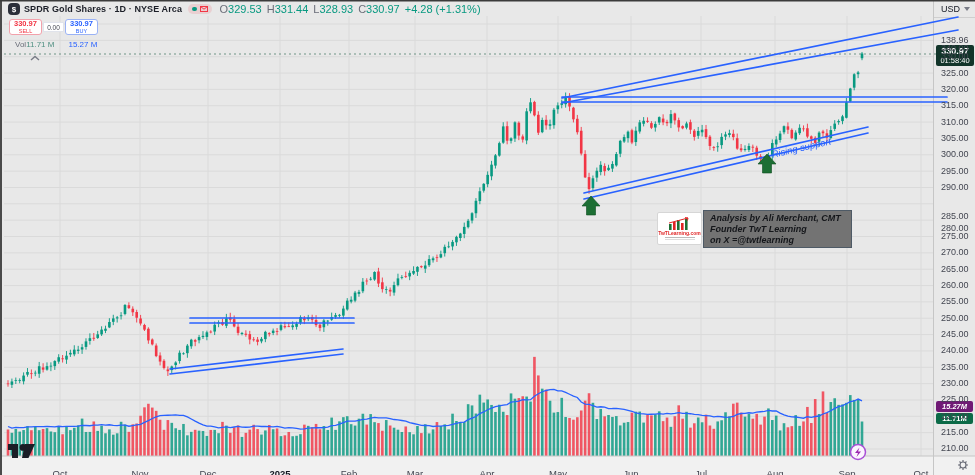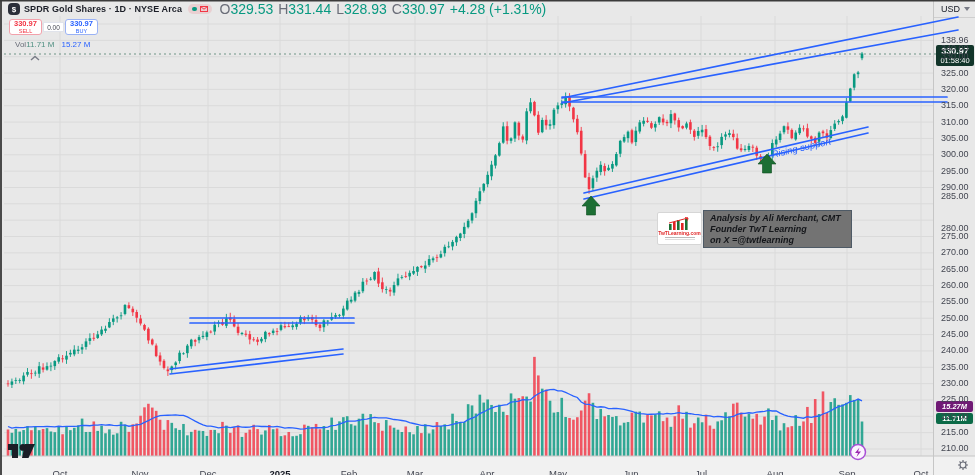--- a/index.html
+++ b/index.html
@@ -9,37 +9,37 @@
   svg#chart{position:absolute;left:0;top:0;}
   
   .legend{position:absolute;left:0;top:0;z-index:5;}
   .row1{position:absolute;left:8px;top:3px;display:flex;align-items:center;height:12px;white-space:nowrap;}
   .symicon{width:12px;height:12px;background:#2a2e39;color:#fff;border-radius:4px;font-size:8px;font-weight:bold;
            display:inline-flex;align-items:center;justify-content:center;margin-right:4px;}
   .title{font-size:9px;font-weight:600;color:#1b1e27;letter-spacing:.1px;}
   .pill{margin-left:6px;background:rgba(242,54,69,.14);border-radius:6px;height:10px;padding:0 4px;
         display:inline-flex;align-items:center;gap:3px;}
   .dot{width:4.5px;height:4.5px;border-radius:50%;background:#089981;display:inline-block;}
-  .ohlc{margin-left:8px;font-size:14px;color:#089981;display:inline-flex;gap:5px;}
+  .ohlc{margin-left:8px;font-size:11px;color:#089981;display:inline-flex;gap:5px;}
   .ohlc .kv i{font-style:normal;color:#6a6d78;}
   .ohlc .kv b{font-weight:500;}
   .chg{font-weight:500;}
   .row2{position:absolute;left:9px;top:19px;display:flex;align-items:flex-start;}
   .tbtn{width:33px;height:16px;border-radius:3px;background:#fff;display:flex;flex-direction:column;
         align-items:center;justify-content:center;line-height:1;cursor:pointer;}
   .tbtn .p{font-size:7.5px;font-weight:bold;}
   .tbtn .l{font-size:5.5px;margin-top:1px;}
   .sell{border:1px solid #f2a1ab;color:#f23645;}
   .buy{border:1px solid #9ab2f5;color:#2962ff;margin-left:0;}
   .spread{width:21px;height:10px;margin:3px 1px 0 1px;background:#fff;border:1px solid #e0e3eb;
           font-size:6.5px;color:#434651;display:flex;align-items:center;justify-content:center;}
   .row3{position:absolute;left:15px;top:40px;font-size:8px;white-space:nowrap;}
   .row3 .vl{color:#6a6d78;}
   .row3 .vc{color:#4f8f81;}
-  .row3 .vm{color:#2962ff;margin-left:7px;}
+  .row3 .vm{color:#2962ff;margin-left:14px;}
   .chev{position:absolute;left:29px;top:55px;}
   
   #price-axis{position:absolute;left:934px;top:0;width:41px;height:441px;z-index:4;}
   .usd{position:absolute;left:7px;top:4px;font-size:9px;color:#131722;display:flex;align-items:center;gap:4px;cursor:pointer;}
   .caret{width:0;height:0;border-left:3px solid transparent;border-right:3px solid transparent;border-top:4px solid #787b86;}
   .ptick{position:absolute;left:7px;font-size:9px;color:#434651;line-height:9px;}
   .pbadge{position:absolute;left:2px;top:45px;width:38px;height:21px;background:#12352a;border-radius:2px;
           color:#fff;text-align:center;line-height:1;padding-top:2px;}
   .pbadge .v{font-size:9px;font-weight:bold;}
   .pbadge .c{font-size:7.5px;margin-top:1px;}
@@ -867,21 +867,21 @@
       <span class="ptick" style="top: 35.846px;">138.96</span>
       <span class="ptick" style="top: 52.192px;">330.00</span>
       <span class="ptick" style="top: 68.538px;">325.00</span>
       <span class="ptick" style="top: 84.884px;">320.00</span>
       <span class="ptick" style="top: 101.23px;">315.00</span>
       <span class="ptick" style="top: 117.576px;">310.00</span>
       <span class="ptick" style="top: 133.922px;">305.00</span>
       <span class="ptick" style="top: 150.268px;">300.00</span>
       <span class="ptick" style="top: 166.614px;">295.00</span>
       <span class="ptick" style="top: 182.96px;">290.00</span>
-      <span class="ptick" style="top: 192px;">285.00</span>
+      <span class="ptick" style="top: 212px;">285.00</span>
       <span class="ptick" style="top: 224px;">280.00</span>
       <span class="ptick" style="top: 231.998px;">275.00</span>
       <span class="ptick" style="top: 248.344px;">270.00</span>
       <span class="ptick" style="top: 264.69px;">265.00</span>
       <span class="ptick" style="top: 281.036px;">260.00</span>
       <span class="ptick" style="top: 297.382px;">255.00</span>
       <span class="ptick" style="top: 313.728px;">250.00</span>
       <span class="ptick" style="top: 330.074px;">245.00</span>
       <span class="ptick" style="top: 346.42px;">240.00</span>
       <span class="ptick" style="top: 362.766px;">235.00</span>

